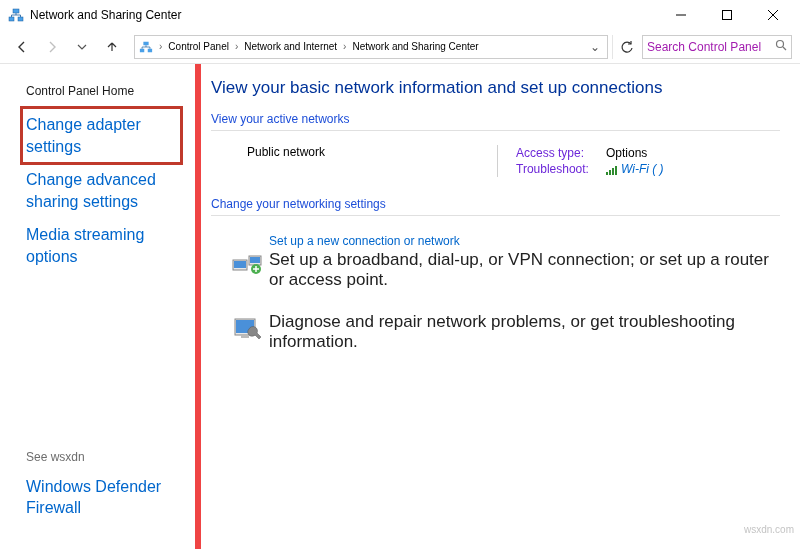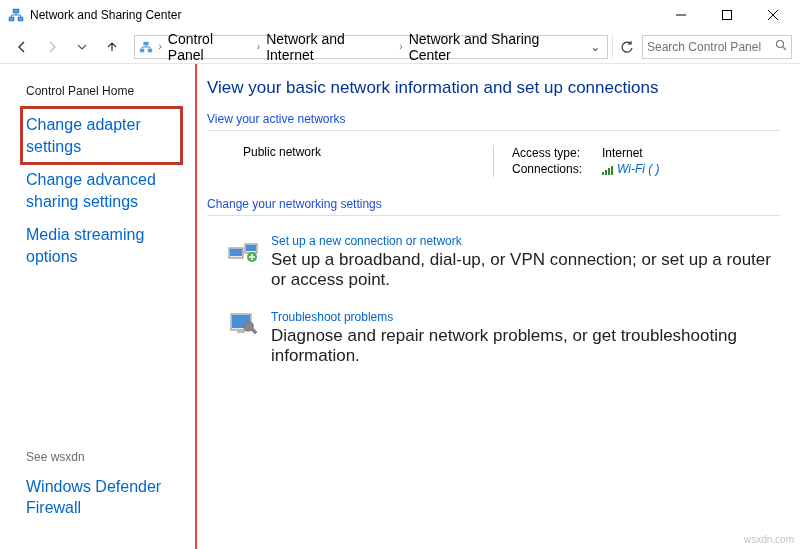--- a/index.html
+++ b/index.html
@@ -11,55 +11,55 @@
     .titlebar .spacer { flex: 1; }
     .win-btn { width: 46px; height: 30px; display: flex; align-items: center; justify-content: center; color: #000; }
     .win-btn svg { width: 10px; height: 10px; }
 
     .navbar { height: 34px; display: flex; align-items: center; padding: 0 8px; gap: 2px; border-bottom: 1px solid #e5e5e5; }
     .nav-btn { width: 28px; height: 28px; display: flex; align-items: center; justify-content: center; color: #555; }
     .nav-btn.disabled { color: #c0c0c0; }
     .breadcrumb-box { flex: 1; height: 24px; border: 1px solid #ccc; display: flex; align-items: center; margin: 0 6px; background: #fff; }
     .bc-icon { width: 22px; display:flex; align-items:center; justify-content:center; }
     .bc-sep { color: #666; padding: 0 2px; font-size: 10px; }
-    .bc-item { padding: 0 4px; font-size: 14px; cursor: pointer; height: 100%; display:flex; align-items:center; }
+    .bc-item { padding: 0 4px; font-size: 10px; cursor: pointer; height: 100%; display:flex; align-items:center; }
     .bc-drop { width: 20px; text-align:center; color:#555; margin-left:auto; margin-right:2px; }
     .refresh-btn { width: 28px; height: 24px; display:flex; align-items:center; justify-content:center; color:#333; border-left:1px solid #e5e5e5; margin-left: -4px;}
-    .search-box { width: 150px; height: 24px; border: 1px solid #ccc; display: flex; align-items:center; padding: 0 4px; color:#737373; }
+    .search-box { width: 150px; height: 24px; border: 1px solid #ccc; display: flex; align-items:center; padding: 0 4px; color:#a21caf; }
     .search-box .sph { flex:1; font-size:12px; white-space:nowrap; overflow:hidden; }
 
     .content { display: flex; height: calc(100% - 64px); }
     .sidebar { width: 195px; padding: 14px 14px 14px 26px; display:flex; flex-direction:column; }
     .sidebar a { display:block; color: #0066cc; font-size: 16px; padding: 6px 0; cursor:pointer; line-height: 1.35; }
     .sidebar .home { color: #1a1a1a; font-size: 12px; padding: 6px 0 10px; }
     .sidebar .highlighted { outline: 3px solid #c0392b; outline-offset: -1px; padding: 6px 4px; margin-left:-4px; }
     .sidebar-bottom { margin-top:auto; padding-bottom: 10px; }
     .see-also { color: #6d6d6d; font-size: 12px; padding: 6px 0; }
 
-    .main { flex: 1; padding: 14px 20px 14px 10px; border-left: 2px solid #ef4444; }
+    .main { flex: 1; padding: 14px 20px 14px 10px; border-left: 6px solid #ef4444; }
     .main h1 { color: #003399; font-weight: 400; font-size: 17px; margin-bottom: 14px; }
     .section-h { font-size: 12px; color: #1d4ed8; margin: 6px 0 4px; }
     .hr { height:1px; background:#e0e0e0; margin: 2px 0 10px; }
 
     .net-row { display:flex; align-items:flex-start; padding: 4px 30px 14px 36px; }
     .net-left { flex: 0 0 250px; }
     .net-right { flex:1; border-left:1px solid #d0d0d0; padding-left: 18px; font-size:12px; }
     .net-right .kv { display:flex; gap:10px; padding:1px 0; }
-    .net-right .k { width:80px; color:#000000; }
+    .net-right .k { width:80px; color:#6d28d9; }
     .net-link { color:#0066cc; cursor:pointer;font-style:italic; }
 
-    .setting-item { display:flex; gap:12px; padding: 8px 0 12px 20px; align-items:flex-start; }
+    .setting-item { display:flex; gap:6px; padding: 8px 0 12px 20px; align-items:center; }
     .setting-icon { width:32px; height:32px; flex:0 0 32px; }
     .setting-text .stitle { color:#0066cc; font-size:12px; cursor:pointer; }
     .setting-text .sdesc { color:#222; font-size:17px; margin-top:2px; }
 
     .wifi-bars { display:inline-flex; align-items:flex-end; gap:1px; height:10px; margin-right:4px; vertical-align:middle; }
     .wifi-bars span { width:2px; background:#2e8b2e; }
 
-    .watermark { position:absolute; bottom:4px; right:6px; font-size:10px; color:#c4c4c4; }
+    .watermark { position:absolute; bottom:14px; right:6px; font-size:10px; color:#c4c4c4; }
   </style>
 </head>
 <body>
 
 <div class="titlebar">
   <span class="app-icon">
     <svg viewBox="0 0 16 16">
         <rect x="1" y="10" width="5" height="4" fill="#4aa0e8" stroke="#1b5e9e" stroke-width="0.5"></rect>
         <rect x="10" y="10" width="5" height="4" fill="#4aa0e8" stroke="#1b5e9e" stroke-width="0.5"></rect>
         <rect x="5" y="2" width="6" height="4" fill="#4aa0e8" stroke="#1b5e9e" stroke-width="0.5"></rect>
@@ -160,24 +160,24 @@
     <div class="section-h">View your active networks</div>
     <div class="hr"></div>
 
     <div class="net-row">
       <div class="net-left">
         <div>Public network</div>
       </div>
       <div class="net-right">
         <div class="kv">
           <span class="k">Access type:</span>
-          <span>Internet</span>
+          <span>Options</span>
         </div>
         <div class="kv">
-          <span class="k">Connections:</span>
+          <span class="k">Troubleshoot:</span>
           <span class="net-link">
             <span class="wifi-bars">
               <span style="height:3px"></span>
                 <span style="height:5px"></span>
                 <span style="height:7px"></span>
                 <span style="height:9px"></span>
             </span><span>Wi-Fi (             )</span>
           </span>
         </div>
       </div>
@@ -206,20 +206,19 @@
     <div class="setting-item">
       <div class="setting-icon">
         <svg viewBox="0 0 32 32">
             <rect x="4" y="4" width="20" height="16" fill="#e8e8e8" stroke="#888"></rect>
             <rect x="5" y="5" width="18" height="13" fill="#4a90d9"></rect>
             <rect x="10" y="20" width="8" height="3" fill="#bbb"></rect>
             <path d="M18 14 a4 4 0 1 1 8 4 l4 4 -2 2 -4-4 a4 4 0 0 1 -6-6 z" fill="#888" stroke="#555" stroke-width="0.5"></path>
           </svg>
       </div>
       <div class="setting-text">
-        <div class="stitle">Troubleshoot problems</div>
         <div class="sdesc">Diagnose and repair network problems, or get troubleshooting information.</div>
       </div>
     </div>
   </div>
 </div>
 
 <div class="watermark">wsxdn.com</div>
 
 </body></html>

